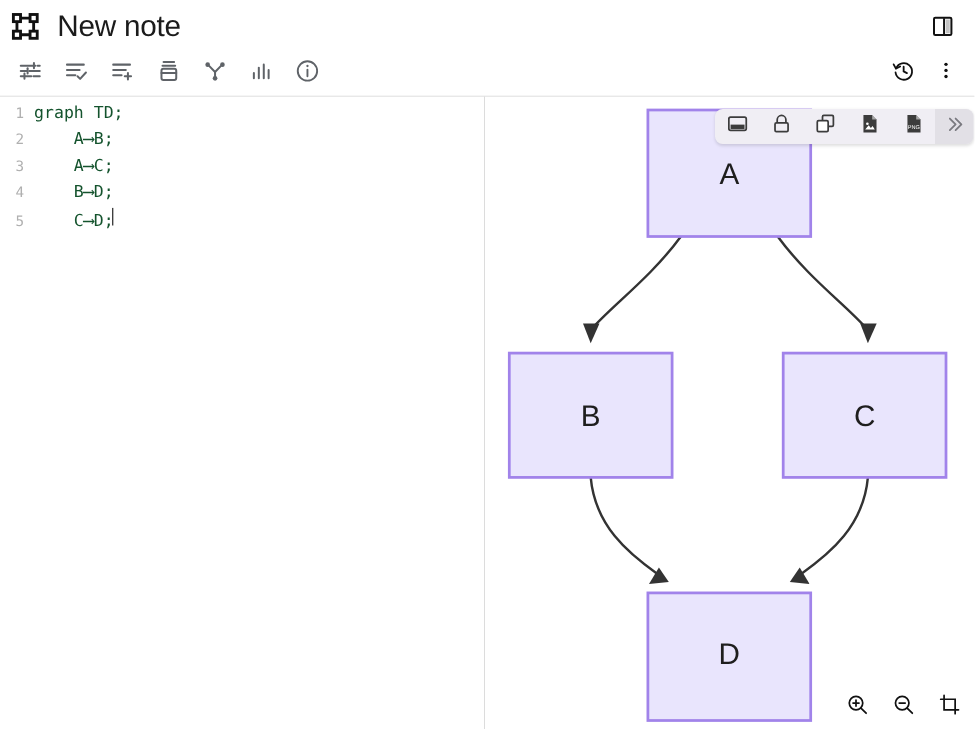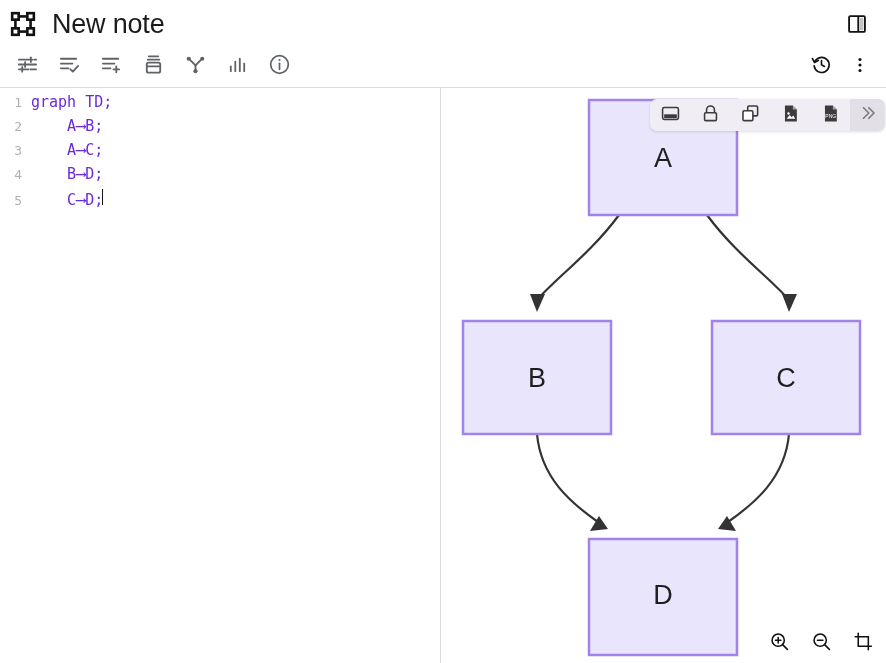--- a/index.html
+++ b/index.html
@@ -109,21 +109,21 @@
     width: 22px;
     text-align: right;
     color: #b0b0b0;
     font-size: 13px;
     flex: 0 0 auto;
     padding-right: 0;
     user-select: none;
   }
   .code-text {
     margin-left: 9px;
-    color: #6d28d9;
+    color: #14532d;
     white-space: pre;
     position: relative;
   }
   .caret {
     display: inline-block;
     width: 1px;
     height: 16px;
     background: #111;
     vertical-align: -3px;
     margin-left: -1px;

